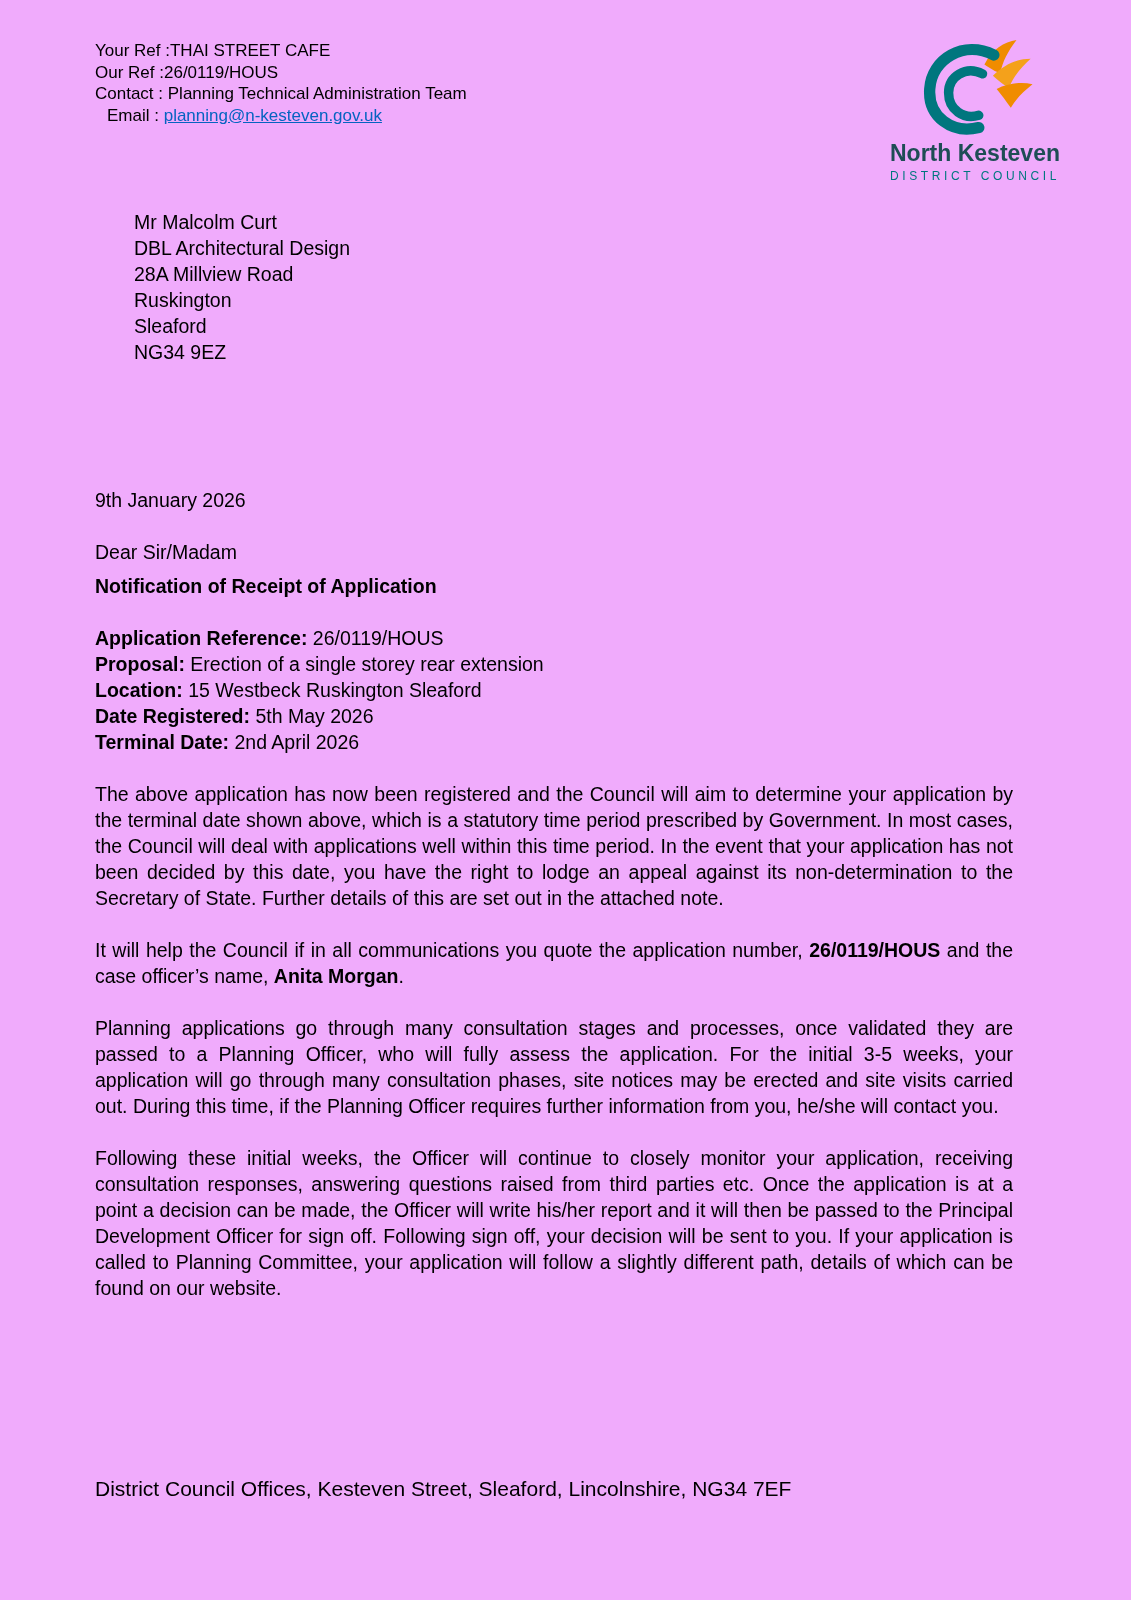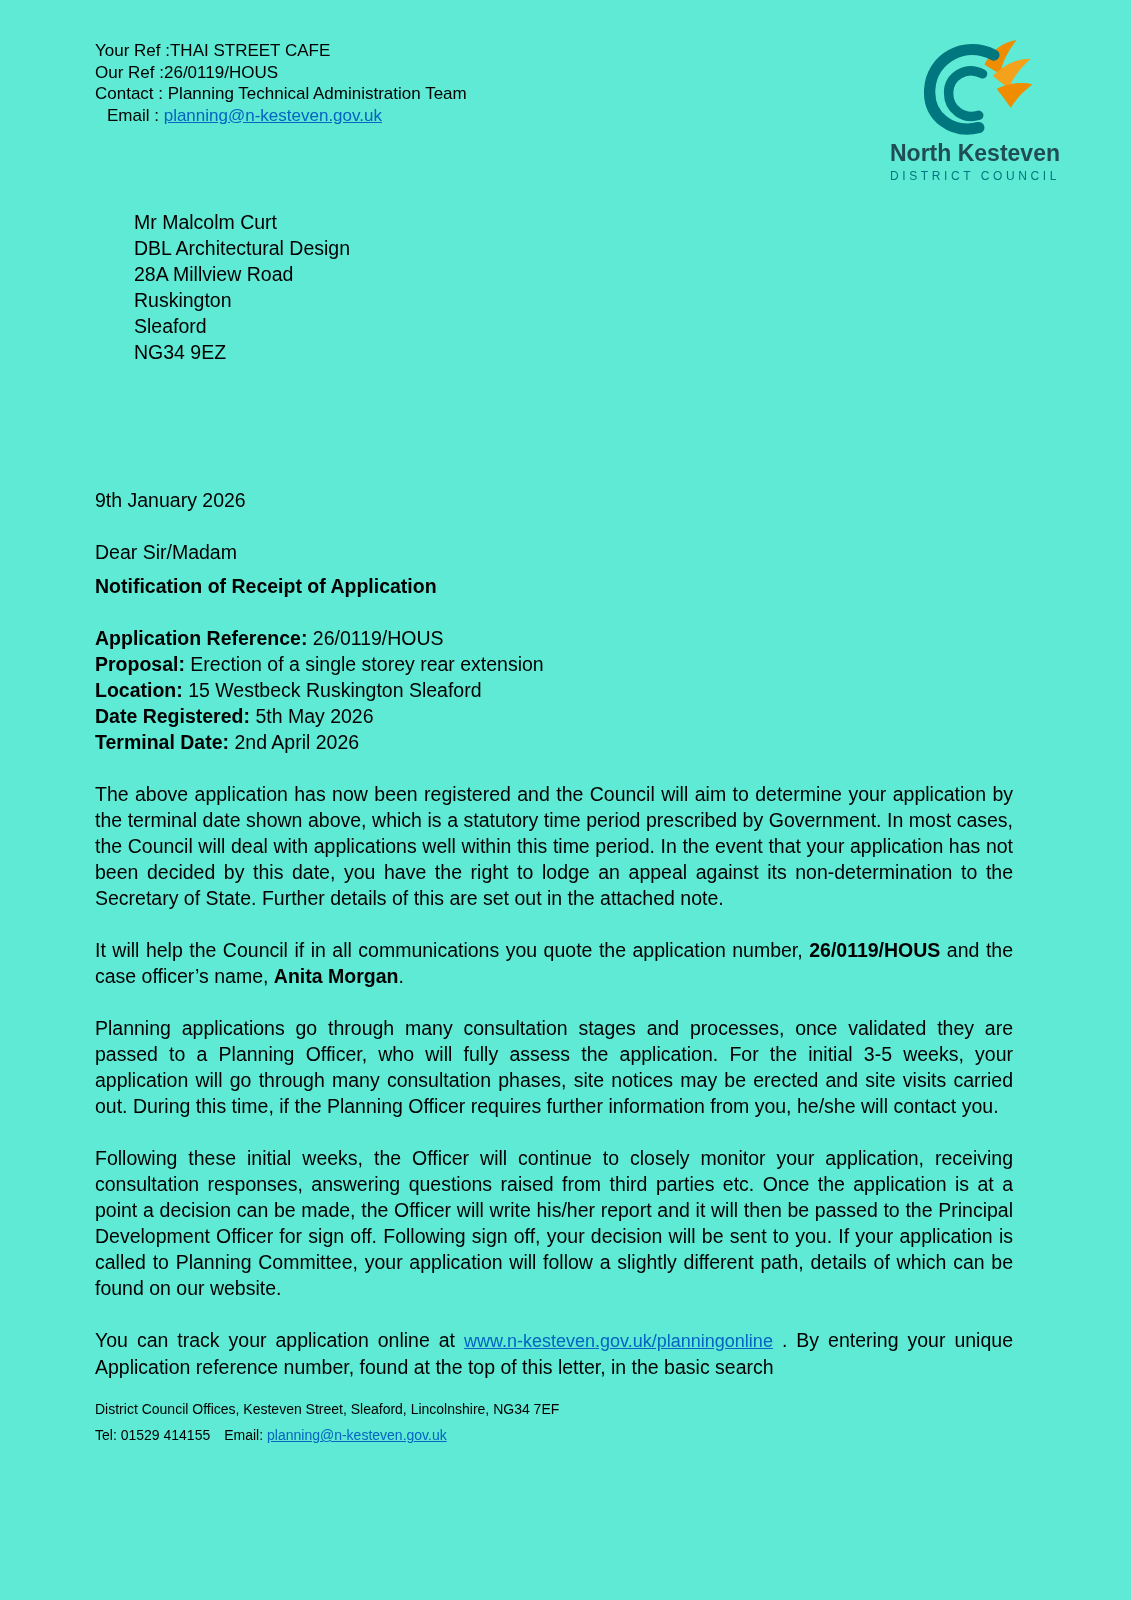--- a/index.html
+++ b/index.html
@@ -3,21 +3,21 @@
 <meta charset="utf-8">
 <style>
   * { margin: 0; padding: 0; box-sizing: border-box; }
   html, body { background: #ffffff; }
   body { font-family: "Liberation Sans", "DejaVu Sans", sans-serif; color: #000000; }
   .page {
     position: relative;
     width: 1131px;
     height: 1600px;
     margin: 0 auto;
-    background: #5eead4;
+    background: #f0abfc;
     overflow: hidden;
     padding: 38px 63px 14px 95px;
   }
   .top {
     display: flex;
     justify-content: space-between;
     align-items: flex-start;
   }
   .refs {
     font-size: 17px;
@@ -63,22 +63,22 @@
   .details { margin-top: 26px; }
   .b { font-weight: bold; }
   p.para {
     margin-top: 26px;
     text-align: justify;
   }
   .link-sm { font-size: 18px; }
   .footer {
     position: absolute;
     left: 95px;
-    top: 1396px;
-    font-size: 14px;
+    top: 1476px;
+    font-size: 21px;
     line-height: 26px;
     width: 918px;
   }
   .footer .email-label { margin-left: 14px; }
 </style>
 </head>
 <body>
 
 <div class="page">
 
@@ -129,22 +129,20 @@
     </div>
 
     <p class="para">The above application has now been registered and the Council will aim to determine your application by the terminal date shown above, which is a statutory time period prescribed by Government. In most cases, the Council will deal with applications well within this time period. In the event that your application has not been decided by this date, you have the right to lodge an appeal against its non-determination to the Secretary of State. Further details of this are set out in the attached note.</p>
 
     <p class="para"><span>It will help the Council if in all communications you quote the application number, </span><span class="b">26/0119/HOUS</span><span> and the case officer’s name, </span><span class="b">Anita Morgan</span><span>.</span></p>
 
     <p class="para">Planning applications go through many consultation stages and processes, once validated they are passed to a Planning Officer, who will fully assess the application. For the initial 3-5 weeks, your application will go through many consultation phases, site notices may be erected and site visits carried out. During this time, if the Planning Officer requires further information from you, he/she will contact you.</p>
 
     <p class="para">Following these initial weeks, the Officer will continue to closely monitor your application, receiving consultation responses, answering questions raised from third parties etc. Once the application is at a point a decision can be made, the Officer will write his/her report and it will then be passed to the Principal Development Officer for sign off. Following sign off, your decision will be sent to you. If your application is called to Planning Committee, your application will follow a slightly different path, details of which can be found on our website.</p>
 
-    <p class="para"><span>You can track your application online at </span><a class="link link-sm" href="#">www.n-kesteven.gov.uk/planningonline</a><span> . By entering your unique Application reference number, found at the top of this letter, in the basic search</span></p>
 
   </div>
 
   <div class="footer">
     <div>District Council Offices, Kesteven Street, Sleaford, Lincolnshire, NG34 7EF</div>
-    <div><span>Tel: 01529 414155</span><span class="email-label">Email: </span><a class="link" href="#">planning@n-kesteven.gov.uk</a></div>
   </div>
 
 </div>
 
 </body></html>

